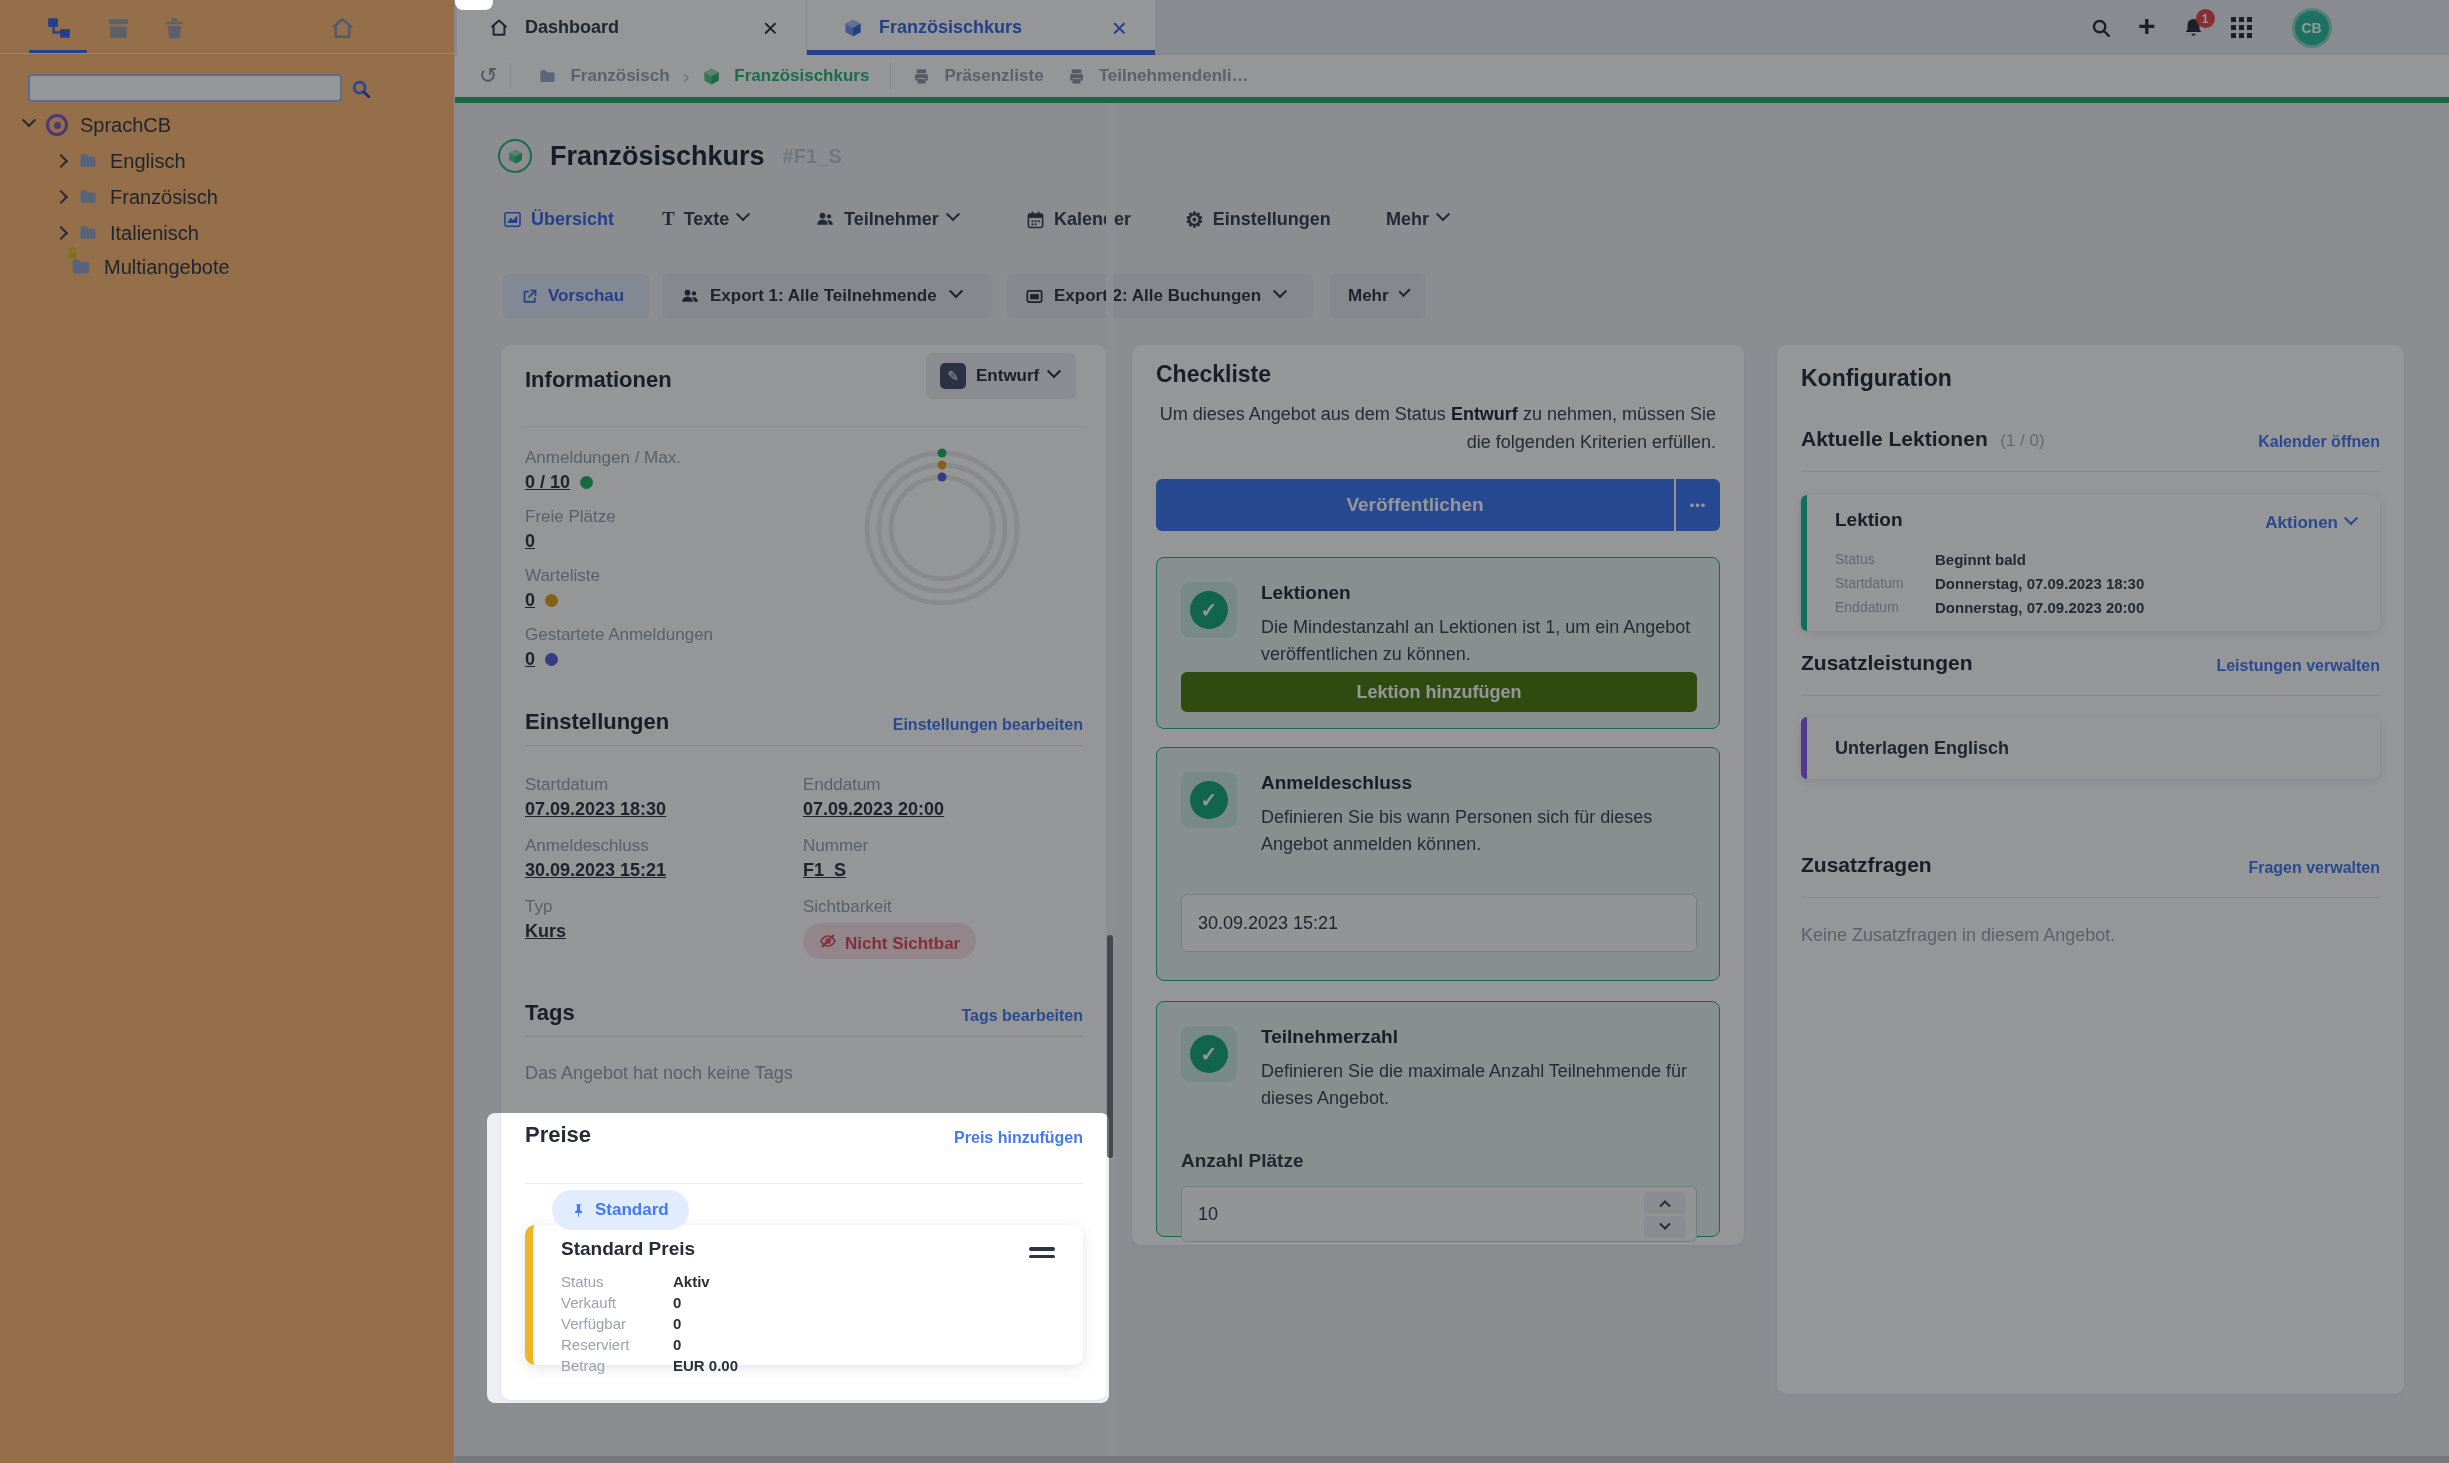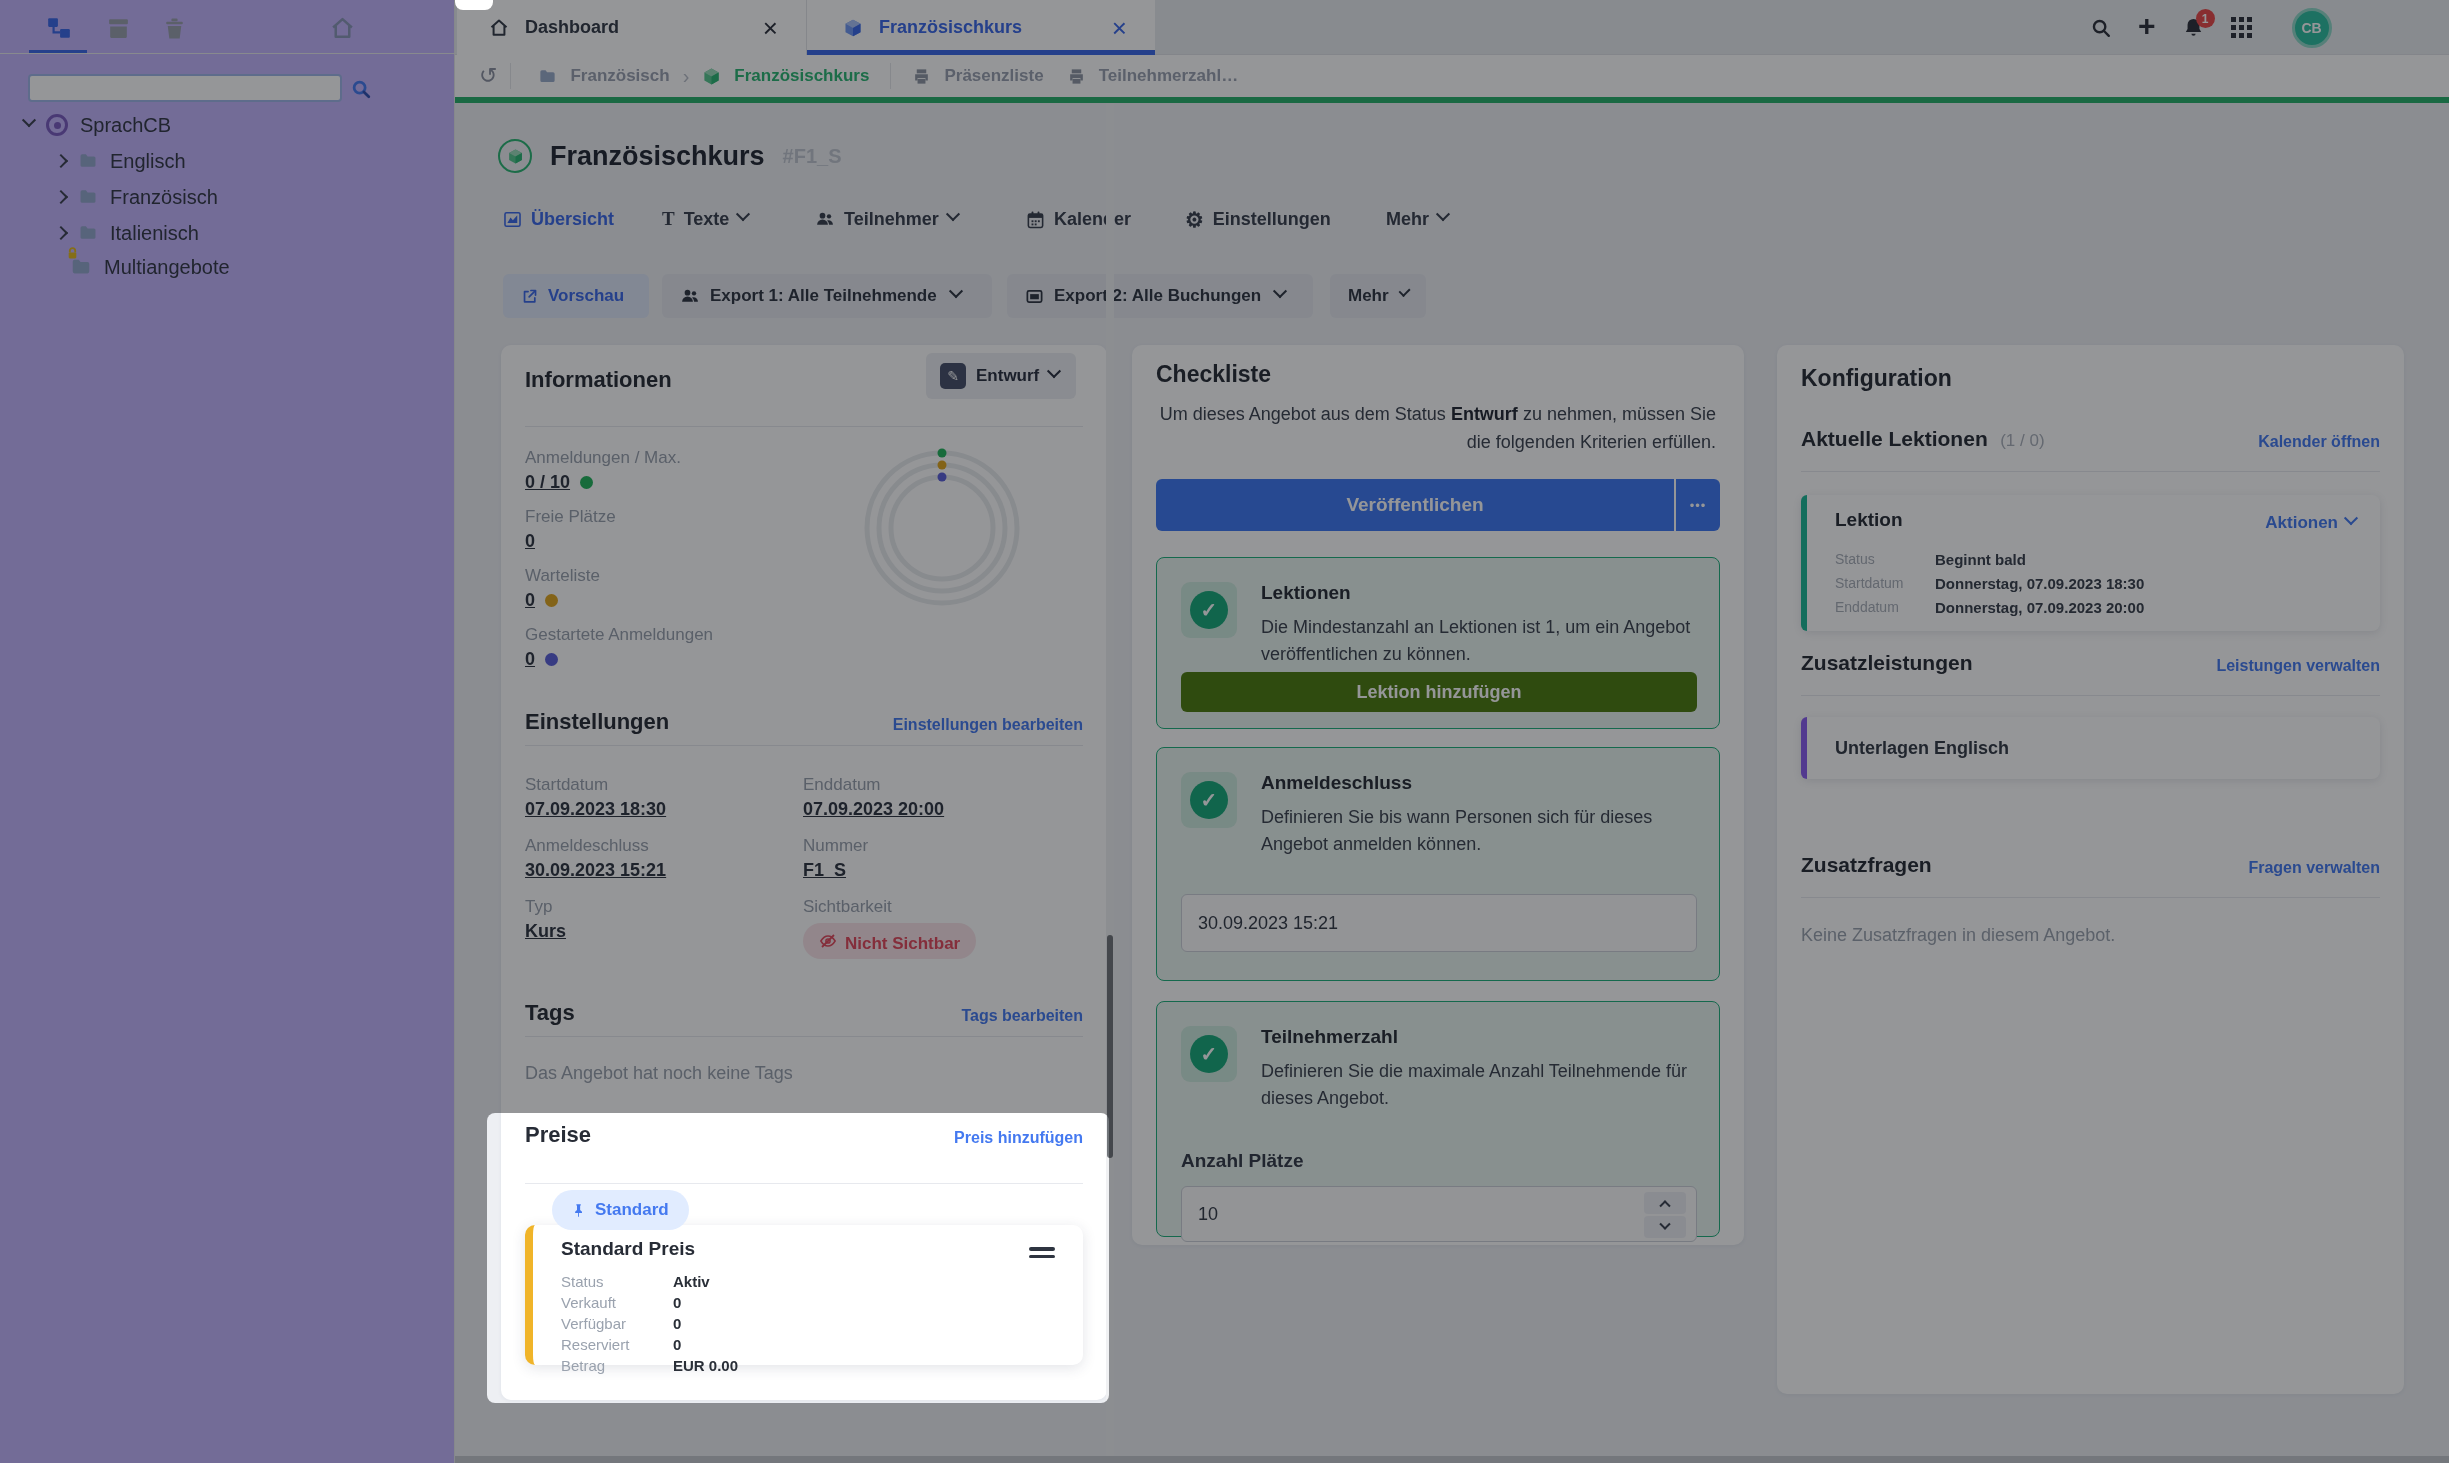--- a/index.html
+++ b/index.html
@@ -137,25 +137,25 @@
         </svg>
     </span>
     <span style="font-size:17px;font-weight:700;color:#9aa1b0;cursor:pointer;">Präsenzliste</span>
     <span style="margin-left:10px;">
       <svg width="19" height="19" viewBox="0 0 24 24" fill="#8f96a4">
           <rect x="6" y="3" width="12" height="5"></rect>
           <path d="M4 9 h16 v8 h-3 v-3 H7 v3 H4 Z"></path>
           <rect x="7" y="15" width="10" height="6"></rect>
         </svg>
     </span>
-    <span style="font-size:17px;font-weight:700;color:#9aa1b0;cursor:pointer;">Teilnehmerzahl…</span>
+    <span style="font-size:17px;font-weight:700;color:#9aa1b0;cursor:pointer;">Teilnehmendenli…</span>
   </div>
   <div class="abs" style="left:455px;top:97px;width:1994px;height:6px;background:#28b06a;"></div>
 
-  <div class="abs" style="left:0;top:0;width:455px;height:1463px;background:#c4b5fd;border-right:1px solid #e5e7ea;box-sizing:border-box;">
+  <div class="abs" style="left:0;top:0;width:455px;height:1463px;background:#fdba74;border-right:1px solid #e5e7ea;box-sizing:border-box;">
 
     <span class="abs" style="left:46px;top:15px;cursor:pointer;">
       <svg width="26" height="26" viewBox="0 0 24 24" fill="#3b68e8">
           <rect x="2" y="3" width="9" height="8" rx="1"></rect>
           <rect x="13" y="13" width="9" height="8" rx="1"></rect>
           <path d="M6 11 V17 H13 V15 H8 V11 Z"></path>
         </svg>
     </span>
     <span class="abs" style="left:106px;top:16px;cursor:pointer;">
       <svg width="25" height="25" viewBox="0 0 24 24" fill="#9aa1ad">

